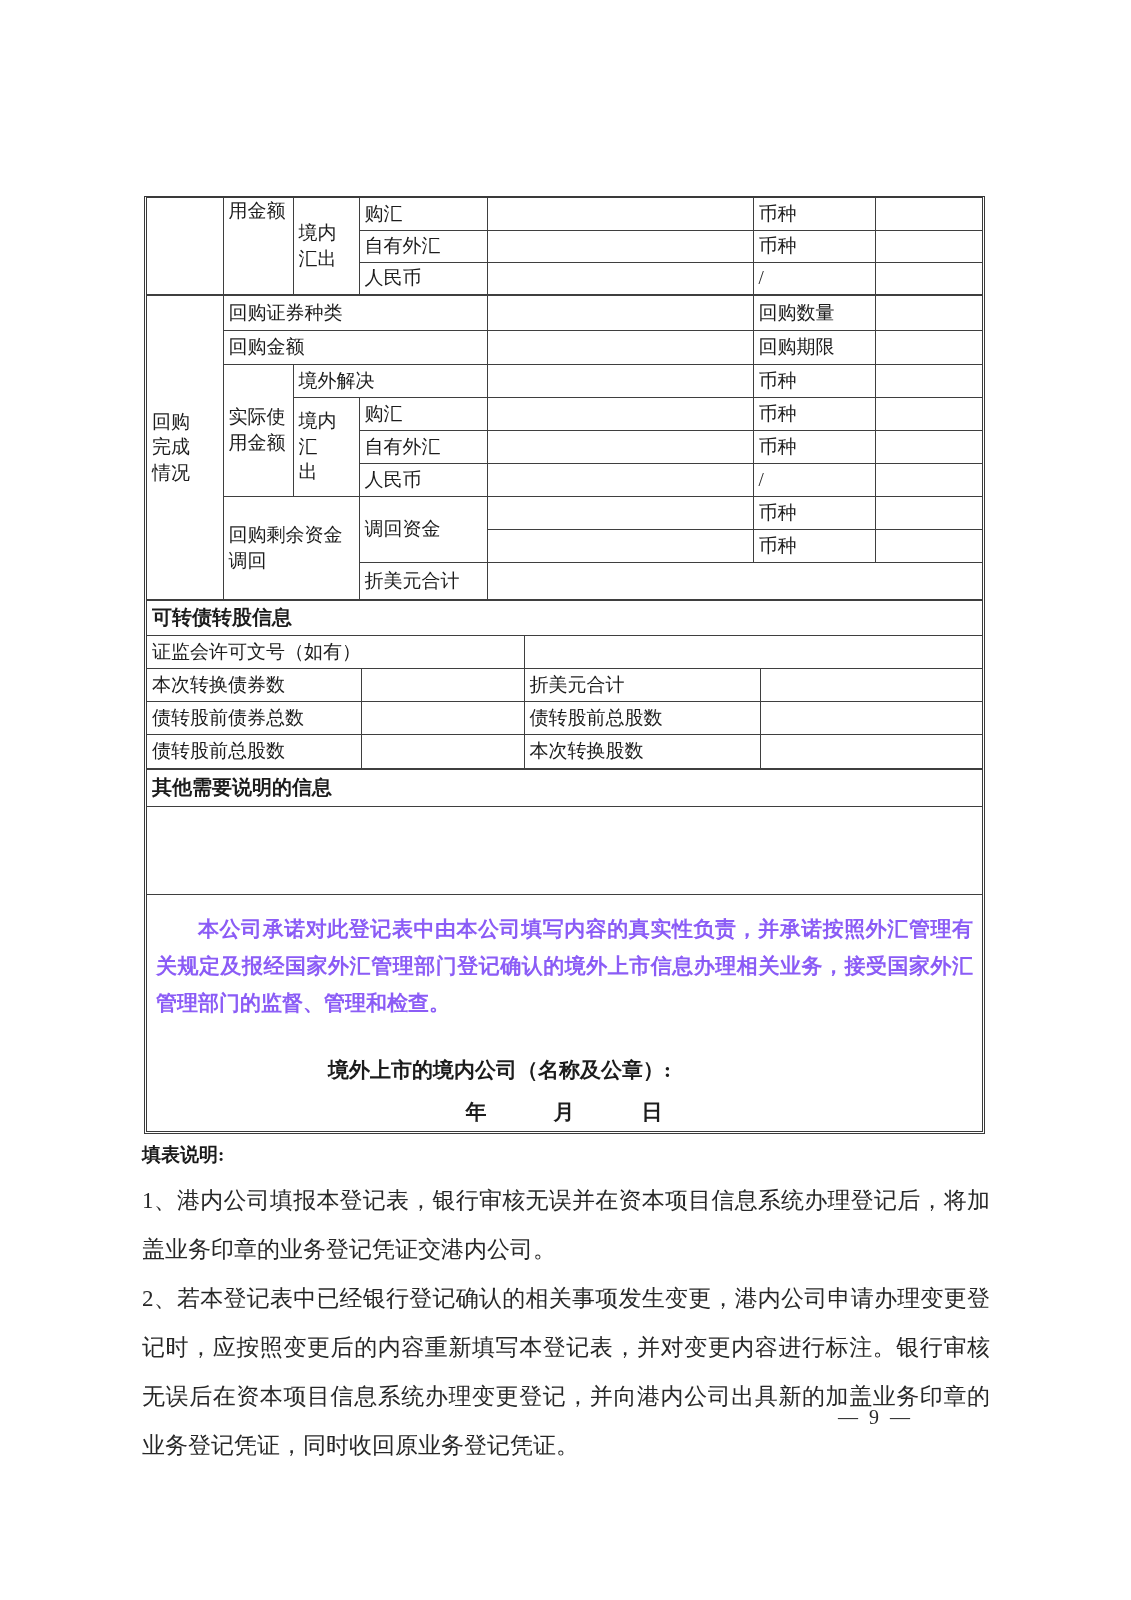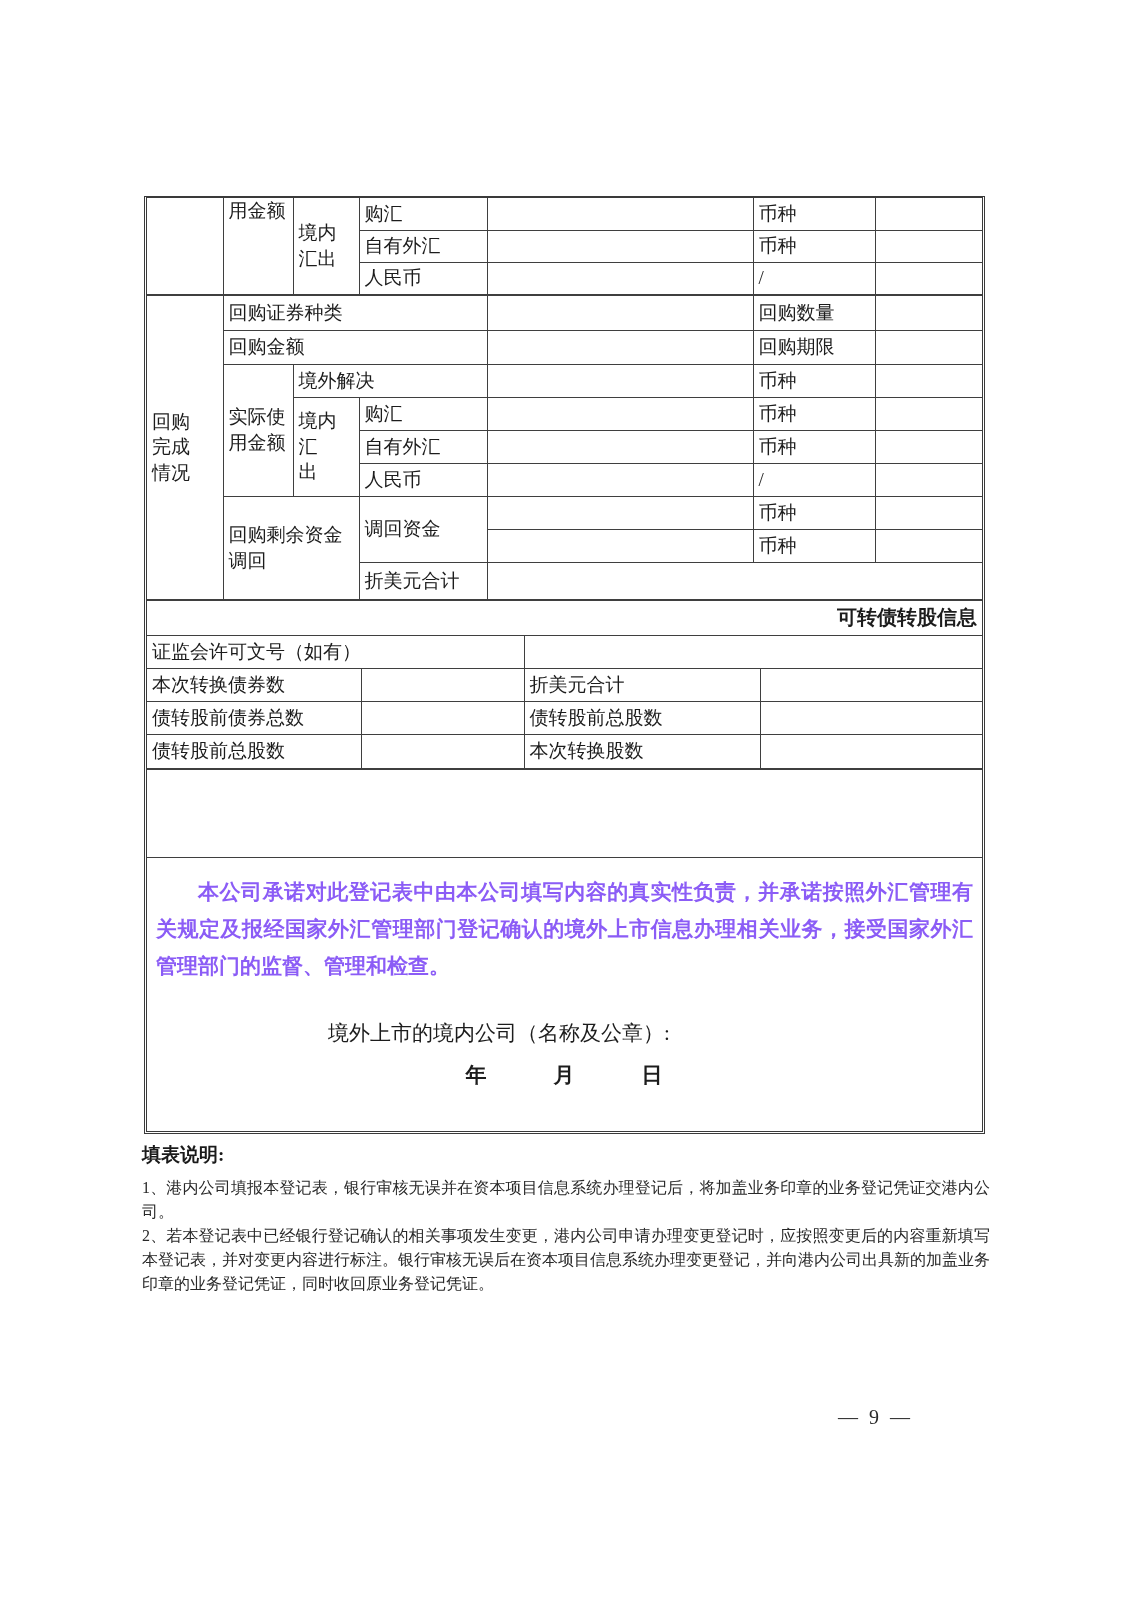--- a/index.html
+++ b/index.html
@@ -16,31 +16,31 @@
   table { border-collapse:collapse; table-layout:fixed; width:835px; }
   td {
     border:1px solid #3f3f3f; font-size:19px; padding:1px 5px;
     vertical-align:middle; overflow:hidden; line-height:1.35;
   }
   td:last-child { border-right:none; }
   td.el { border-left:none; }
   .tA tr:first-child td { border-top:none; }
   .pre { white-space:pre-line; }
   .vtop { vertical-align:top; padding-top:0; }
-  .hdr { font-weight:bold; text-align:right; font-size:20px; }
+  .hdr { font-weight:bold; text-align:left; font-size:20px; }
   .commit { padding:16px 9px 0 9px; }
   .commit-p {
     font-weight:bold; font-size:21px; line-height:37px;
     text-align:justify; text-indent:2em; margin:0; color:#8b5cf6;
   }
-  .sig { font-weight:normal; font-size:21px; margin-top:34px; padding-left:172px; }
+  .sig { font-weight:bold; font-size:21px; margin-top:34px; padding-left:172px; }
   .dateline { font-weight:bold; font-size:21px; margin-top:14px; text-align:center; letter-spacing:1px; }
   .notes { position:absolute; left:142px; top:1142px; width:848px; }
   .notes-title { font-weight:bold; font-size:19px; margin:0 0 8px 0; color:#1a1a1a; }
-  .note-item { font-size:16px; line-height:24px; text-align:justify; margin:0; color:#282828; }
+  .note-item { font-size:23px; line-height:49px; text-align:justify; margin:0; color:#282828; }
   .pageno { position:absolute; left:838px; top:1406px; font-size:20px; color:#2b2b2b; letter-spacing:3px; }
 </style>
 </head>
 <body>
 
 <div class="frame">
 
   <table class="tA">
     <colgroup>
         <col style="width:76px">
@@ -185,20 +185,23 @@
       <td></td>
     </tr>
   </tbody>
     </table>
 
   <table class="tD">
     <colgroup>
         <col style="width:835px">
       </colgroup>
     <tbody>
+        <tr style="height:37px">
+      <td class="el hdr">其他需要说明的信息</td>
+    </tr>
     <tr style="height:88px">
       <td class="el"></td>
     </tr>
   </tbody>
     </table>
 
   <div class="commit">
     <p class="commit-p">本公司承诺对此登记表中由本公司填写内容的真实性负责，并承诺按照外汇管理有关规定及报经国家外汇管理部门登记确认的境外上市信息办理相关业务，接受国家外汇管理部门的监督、管理和检查。</p>
     <div class="sig">境外上市的境内公司（名称及公章）:</div>
     <div class="dateline">年　　　月　　　日</div>

